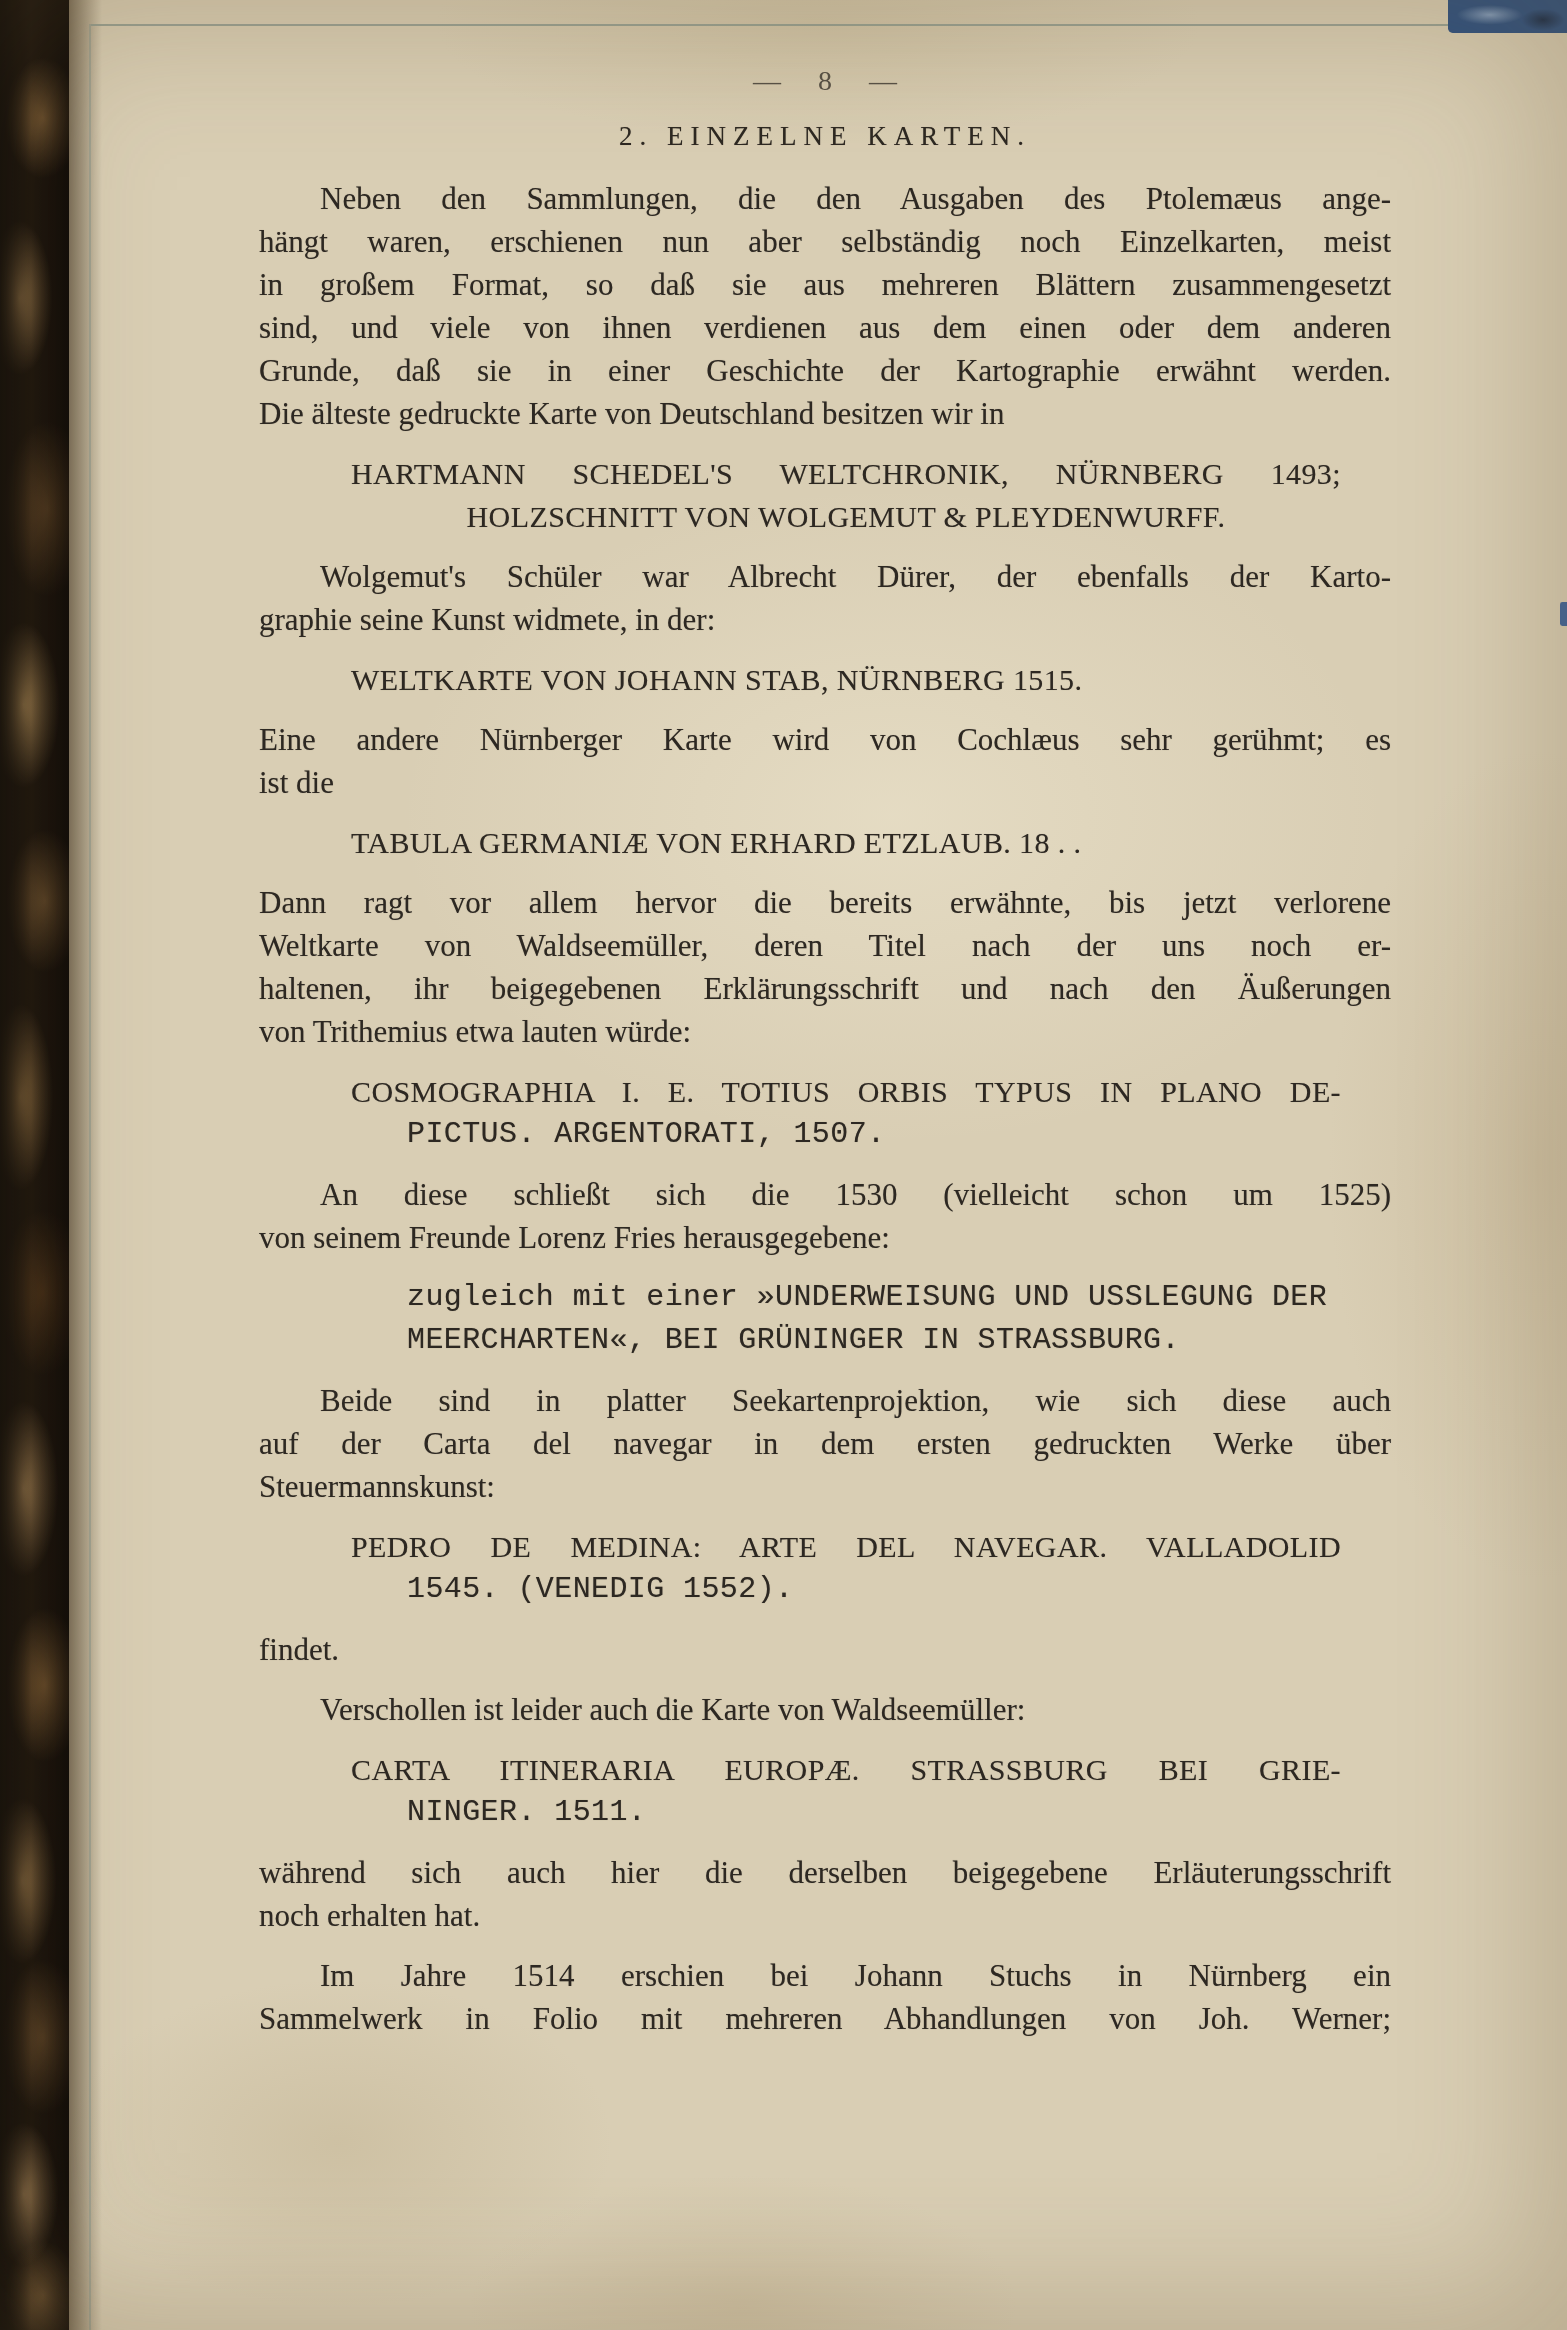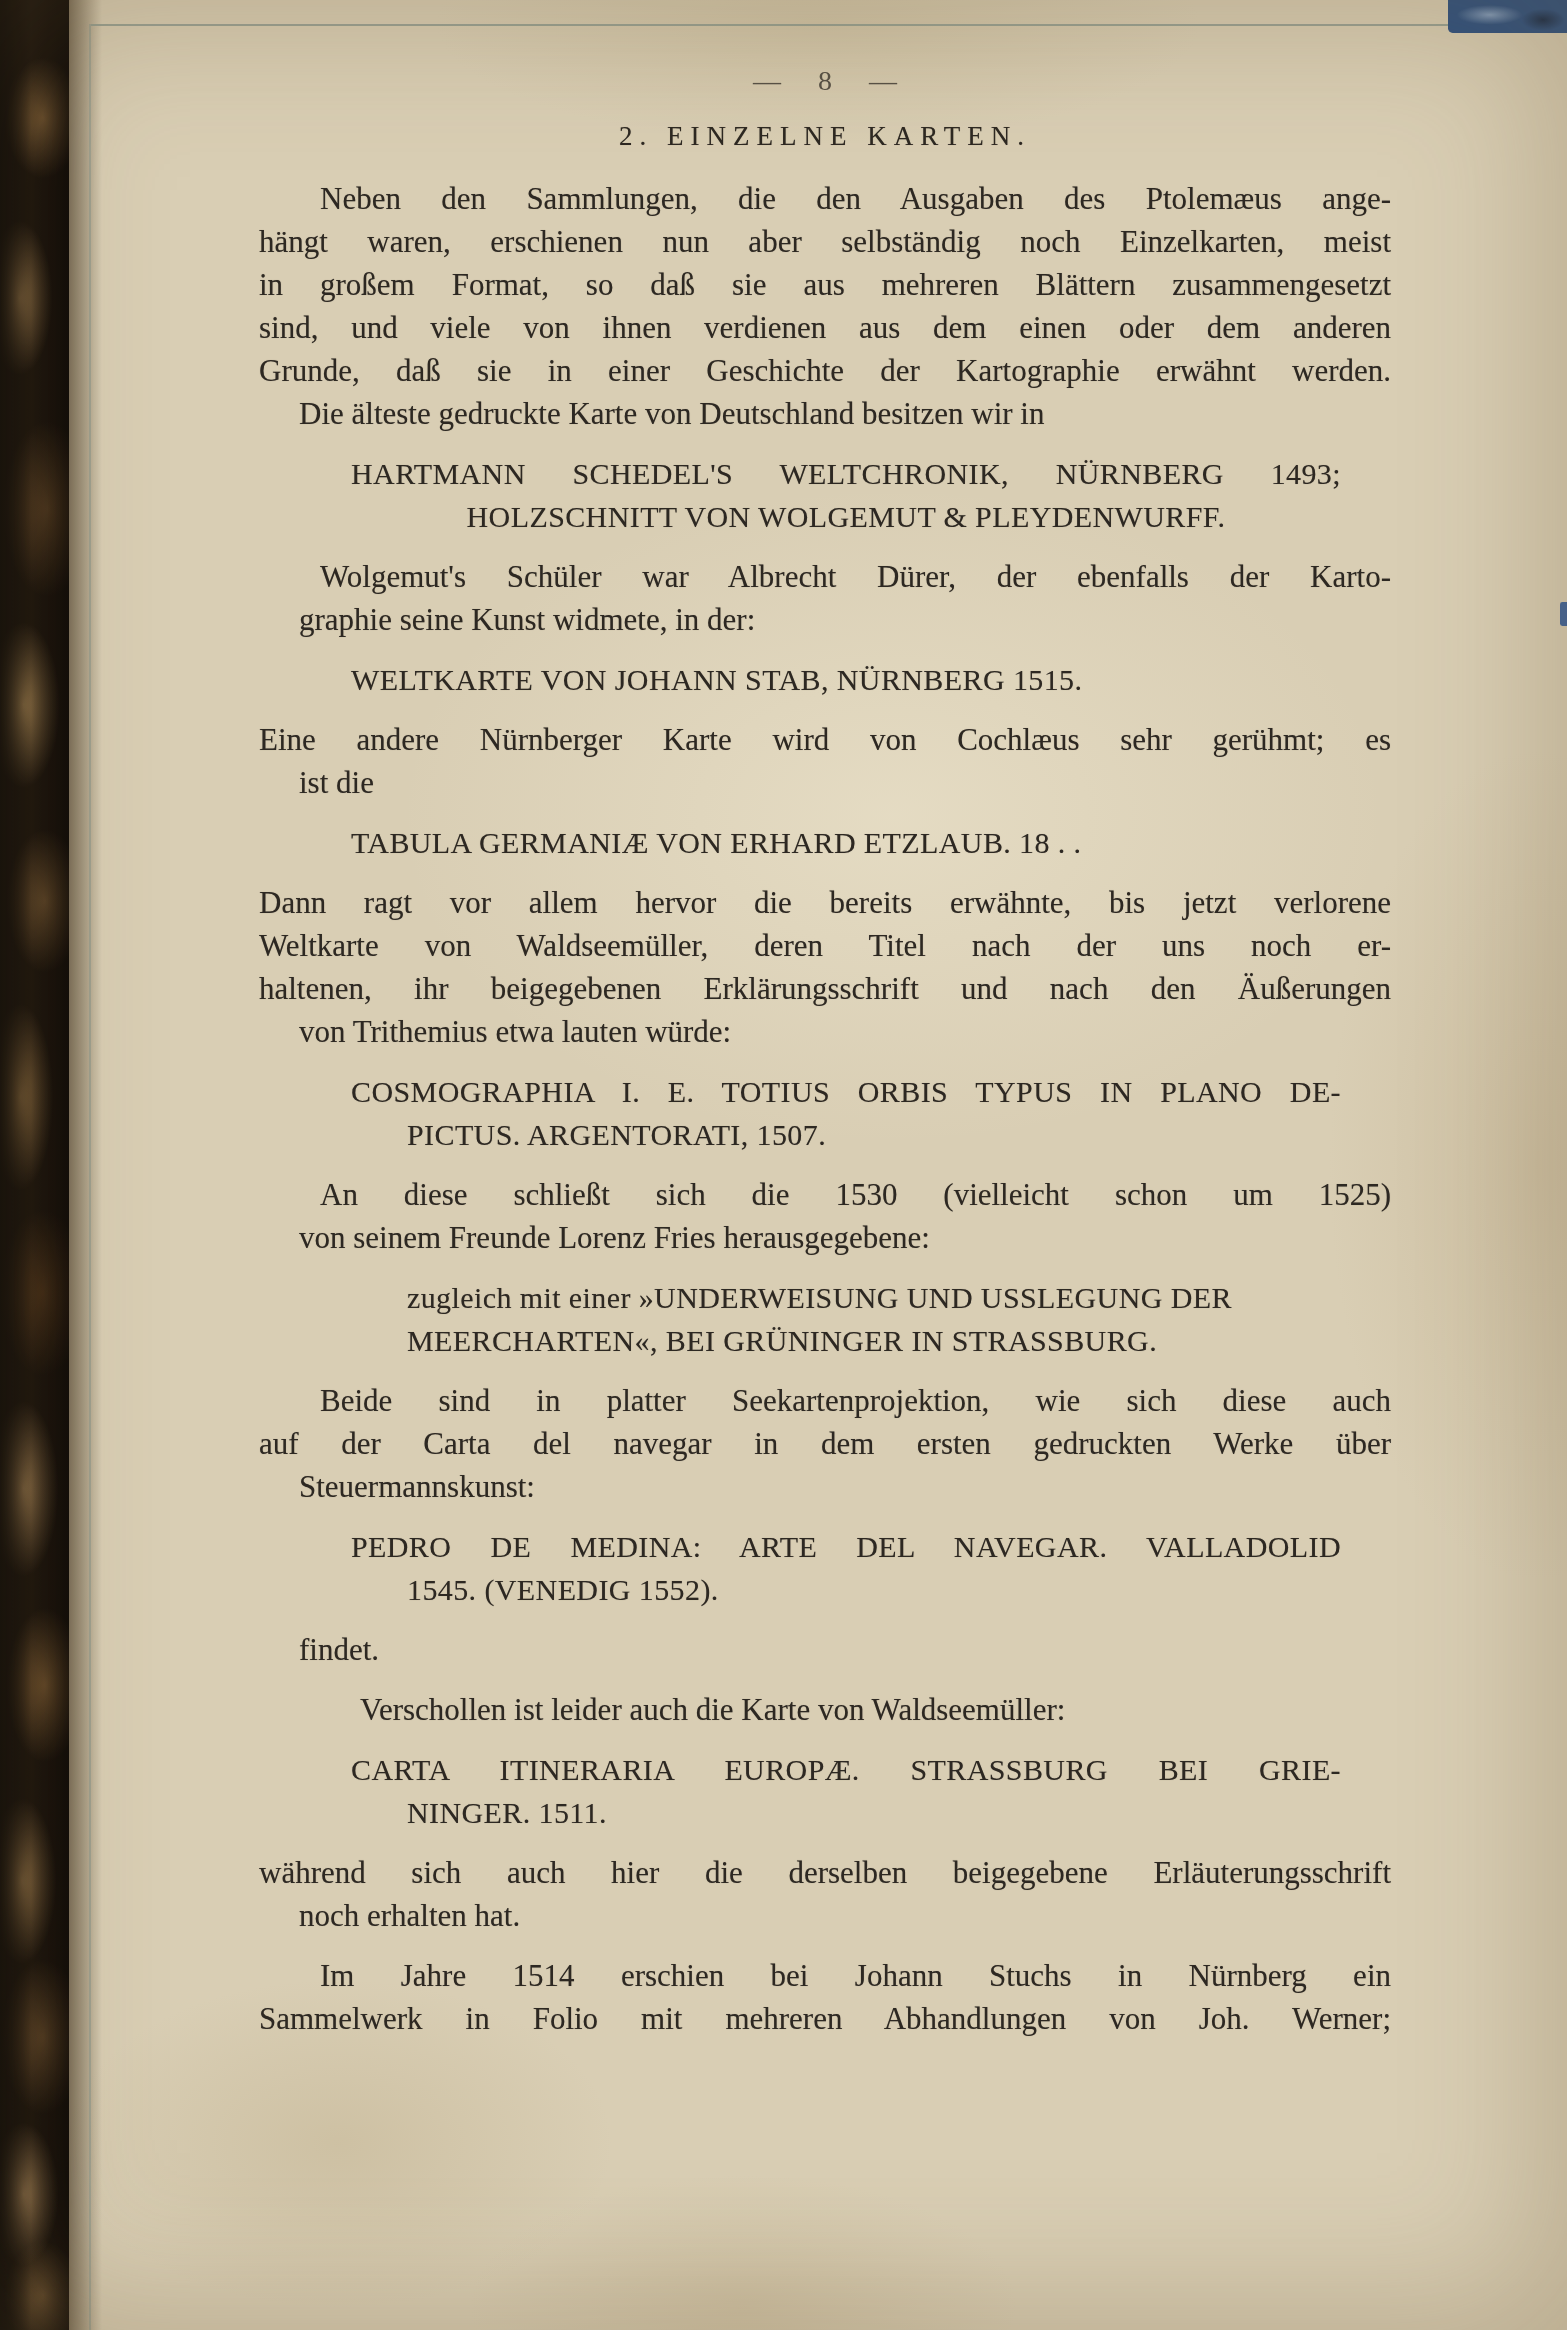--- a/index.html
+++ b/index.html
@@ -59,26 +59,26 @@
     background:#2d5080;
     background-image:radial-gradient(ellipse 47px 14px at 35% 45%, rgba(150,175,205,0.8), rgba(150,175,205,0) 70%),
                      radial-gradient(ellipse 31px 15.7px at 80% 60%, rgba(10,20,40,0.6), rgba(10,20,40,0) 70%);
     border-bottom-left-radius:4.7px;
   }
   .mark-right{position:absolute;right:0;top:602px;width:7px;height:23.5px;background:#3f639b;border-radius:2.4px 0 0 2.4px;}
   
   .content{position:absolute;left:259px;top:59px;width:1132px;}
   .line{font-size:31px;line-height:43px;text-shadow:0 0 0.8px rgba(45,40,34,0.35);}
   .jl{text-align:justify;text-align-last:justify;}
-  .ln{text-align:left;margin-left:40px;}
+  .ln{text-align:left;}
   .ind{text-indent:61px;}
   .cjl{text-align:justify;text-align-last:justify;}
   .cl{text-align:left;}
   .cc{text-align:center;}
-  .cont{padding-left:56px;}
+  .cont{padding-left:56px;font-family:Liberation Mono, monospace;}
   .cit{margin-left:92px;margin-right:50px;}
   .cit .line{font-size:30px;letter-spacing:0.4px;}
   .blk{margin-top:17px;}
   .blk-first{margin-top:19px;}
   .pagenum-row{text-align:center;font-size:28px;line-height:43px;word-spacing:30px;color:#565045;text-shadow:none;}
   .heading-row{margin-top:12.5px;text-align:center;font-size:27px;letter-spacing:7px;line-height:43px;}
 </style>
 </head>
 <body>
 

